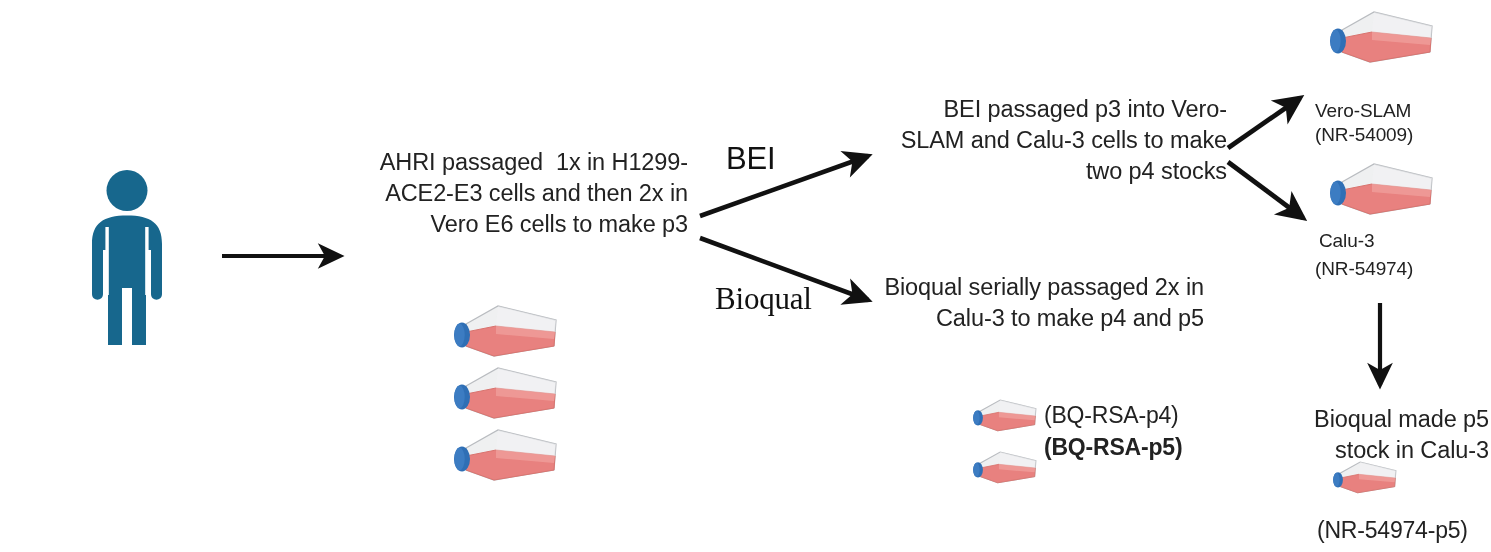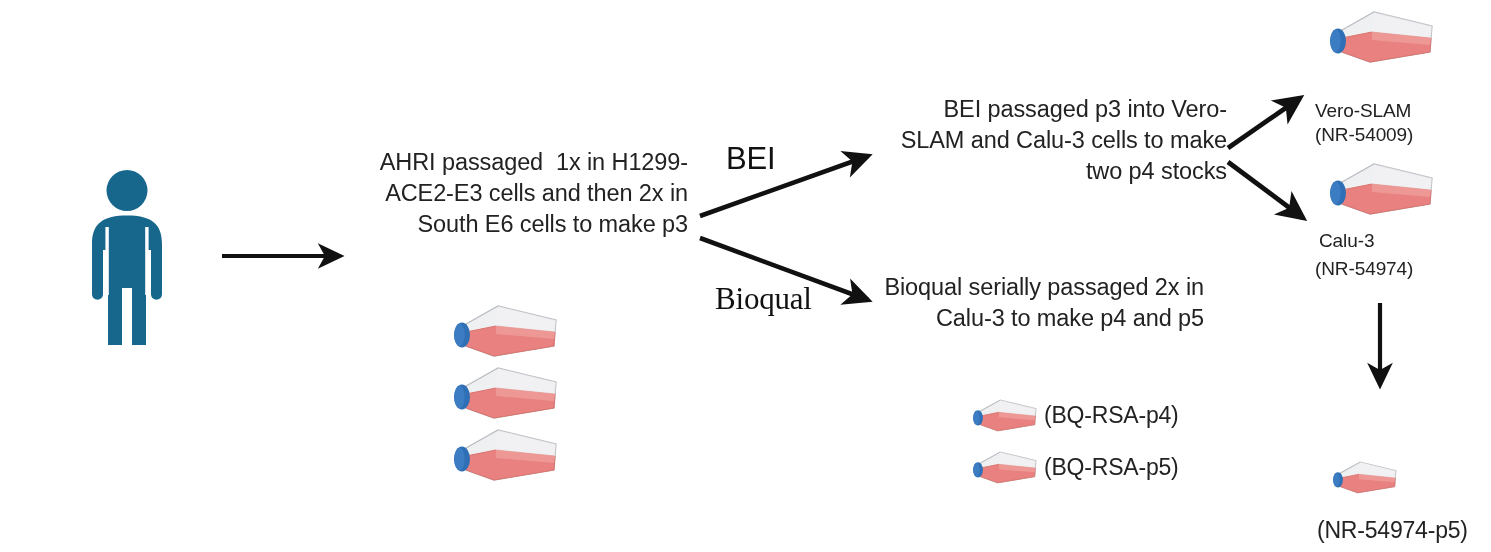--- a/index.html
+++ b/index.html
@@ -119,21 +119,21 @@
                L74 74
                C74 53 62.5 45.5 39 45.5 Z" fill="#17678d"></path>
 
       <rect x="17.4" y="57" width="3.4" height="68" fill="#ffffff"></rect>
       <rect x="57.2" y="57" width="3.4" height="68" fill="#ffffff"></rect>
       <rect x="36.1" y="118" width="5.8" height="57" fill="#ffffff"></rect>
     </svg>
   </div>
 
 
-  <div class="abs txt body-text" style="left:358px; top:147px; width:330px;">AHRI passaged  1x in H1299-ACE2-E3 cells and then 2x in South E6 cells to make p3</div>
+  <div class="abs txt body-text" style="left:358px; top:147px; width:330px;">AHRI passaged  1x in H1299-ACE2-E3 cells and then 2x in Vero E6 cells to make p3</div>
 
   <div class="abs" style="left:436px; top:302px; width:130px; height:60px;">
     <svg viewBox="0 0 130 60" width="130" height="60">
       <g>
         <path d="M30 22 L62 4 L120 18 L118 44 L58 54 L30 44 Z" fill="#e9eaec" fill-opacity="0.72" stroke="#b9bcc0" stroke-width="1.3"></path>
         <path d="M30 30 L60 24 L119 30 L118 44 L58 54 L30 44 Z" fill="#e8817f" stroke="#d9746f" stroke-width="1"></path>
         <path d="M60 24 L119 30 L118 37 L60 32 Z" fill="#f0a09c" fill-opacity="0.75"></path>
         <path d="M62 4 L120 18 L119 30 L60 24 Z" fill="#f2f3f4" fill-opacity="0.55"></path>
         <ellipse cx="26" cy="33" rx="8" ry="12.5" fill="#2f6fb5"></ellipse>
         <ellipse cx="23.5" cy="33" rx="5.2" ry="11.4" fill="#3c7cc2"></ellipse>
@@ -191,21 +191,21 @@
       <g>
         <path d="M30 22 L62 4 L120 18 L118 44 L58 54 L30 44 Z" fill="#e9eaec" fill-opacity="0.72" stroke="#b9bcc0" stroke-width="1.9"></path>
         <path d="M30 30 L60 24 L119 30 L118 44 L58 54 L30 44 Z" fill="#e8817f" stroke="#d9746f" stroke-width="1.4"></path>
         <path d="M60 24 L119 30 L118 37 L60 32 Z" fill="#f0a09c" fill-opacity="0.75"></path>
         <path d="M62 4 L120 18 L119 30 L60 24 Z" fill="#f2f3f4" fill-opacity="0.55"></path>
         <ellipse cx="26" cy="33" rx="8" ry="12.5" fill="#2f6fb5"></ellipse>
         <ellipse cx="23.5" cy="33" rx="5.2" ry="11.4" fill="#3c7cc2"></ellipse>
       </g>
     </svg>
   </div>
-  <div class="abs txt code-text" style="left:1044px; top:452px;">(BQ-RSA-p5)</div>
+  <div class="abs txt code-text" style="left:1044px; top:432px;font-weight:bold;">(BQ-RSA-p5)</div>
 
   <div class="abs" style="left:1312px; top:8px; width:130px; height:60px;">
     <svg viewBox="0 0 130 60" width="130" height="60">
       <g>
         <path d="M30 22 L62 4 L120 18 L118 44 L58 54 L30 44 Z" fill="#e9eaec" fill-opacity="0.72" stroke="#b9bcc0" stroke-width="1.3"></path>
         <path d="M30 30 L60 24 L119 30 L118 44 L58 54 L30 44 Z" fill="#e8817f" stroke="#d9746f" stroke-width="1"></path>
         <path d="M60 24 L119 30 L118 37 L60 32 Z" fill="#f0a09c" fill-opacity="0.75"></path>
         <path d="M62 4 L120 18 L119 30 L60 24 Z" fill="#f2f3f4" fill-opacity="0.55"></path>
         <ellipse cx="26" cy="33" rx="8" ry="12.5" fill="#2f6fb5"></ellipse>
         <ellipse cx="23.5" cy="33" rx="5.2" ry="11.4" fill="#3c7cc2"></ellipse>
@@ -223,20 +223,21 @@
         <path d="M60 24 L119 30 L118 37 L60 32 Z" fill="#f0a09c" fill-opacity="0.75"></path>
         <path d="M62 4 L120 18 L119 30 L60 24 Z" fill="#f2f3f4" fill-opacity="0.55"></path>
         <ellipse cx="26" cy="33" rx="8" ry="12.5" fill="#2f6fb5"></ellipse>
         <ellipse cx="23.5" cy="33" rx="5.2" ry="11.4" fill="#3c7cc2"></ellipse>
       </g>
     </svg>
   </div>
   <div class="abs txt label-text" style="left:1319px; top:228px;">Calu-3</div>
   <div class="abs txt label-text" style="left:1315px; top:256px;">(NR-54974)</div>
 
+  <div class="abs txt body-text" style="left:1289px; top:404px; width:200px;">Bioqual made p5 stock in Calu-3</div>
 
   <div class="abs" style="left:1322px; top:458px; width:80px; height:40px;">
     <svg viewBox="0 0 130 60" width="80" height="40">
       <g>
         <path d="M30 22 L62 4 L120 18 L118 44 L58 54 L30 44 Z" fill="#e9eaec" fill-opacity="0.72" stroke="#b9bcc0" stroke-width="1.9"></path>
         <path d="M30 30 L60 24 L119 30 L118 44 L58 54 L30 44 Z" fill="#e8817f" stroke="#d9746f" stroke-width="1.4"></path>
         <path d="M60 24 L119 30 L118 37 L60 32 Z" fill="#f0a09c" fill-opacity="0.75"></path>
         <path d="M62 4 L120 18 L119 30 L60 24 Z" fill="#f2f3f4" fill-opacity="0.55"></path>
         <ellipse cx="26" cy="33" rx="8" ry="12.5" fill="#2f6fb5"></ellipse>
         <ellipse cx="23.5" cy="33" rx="5.2" ry="11.4" fill="#3c7cc2"></ellipse>

